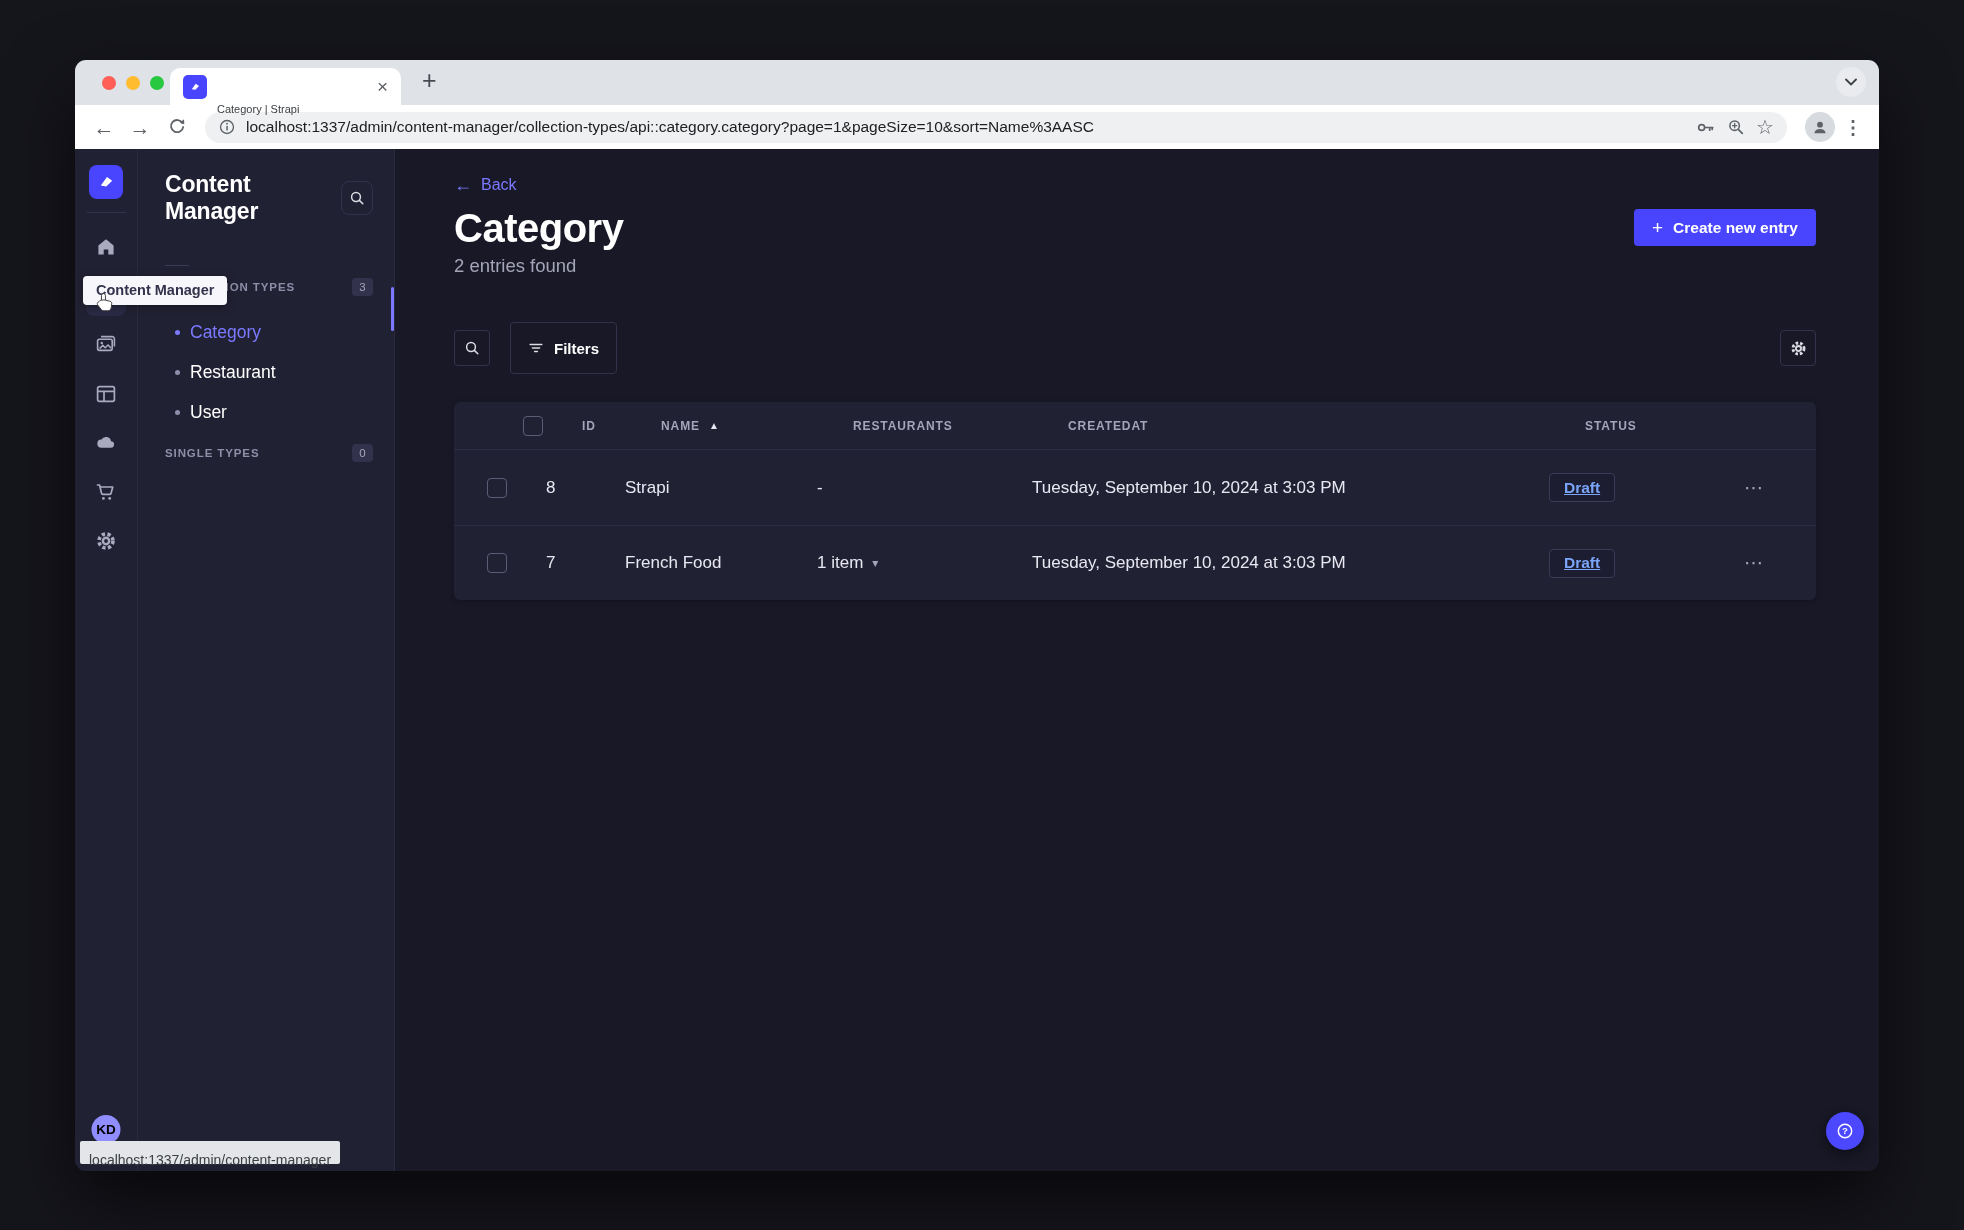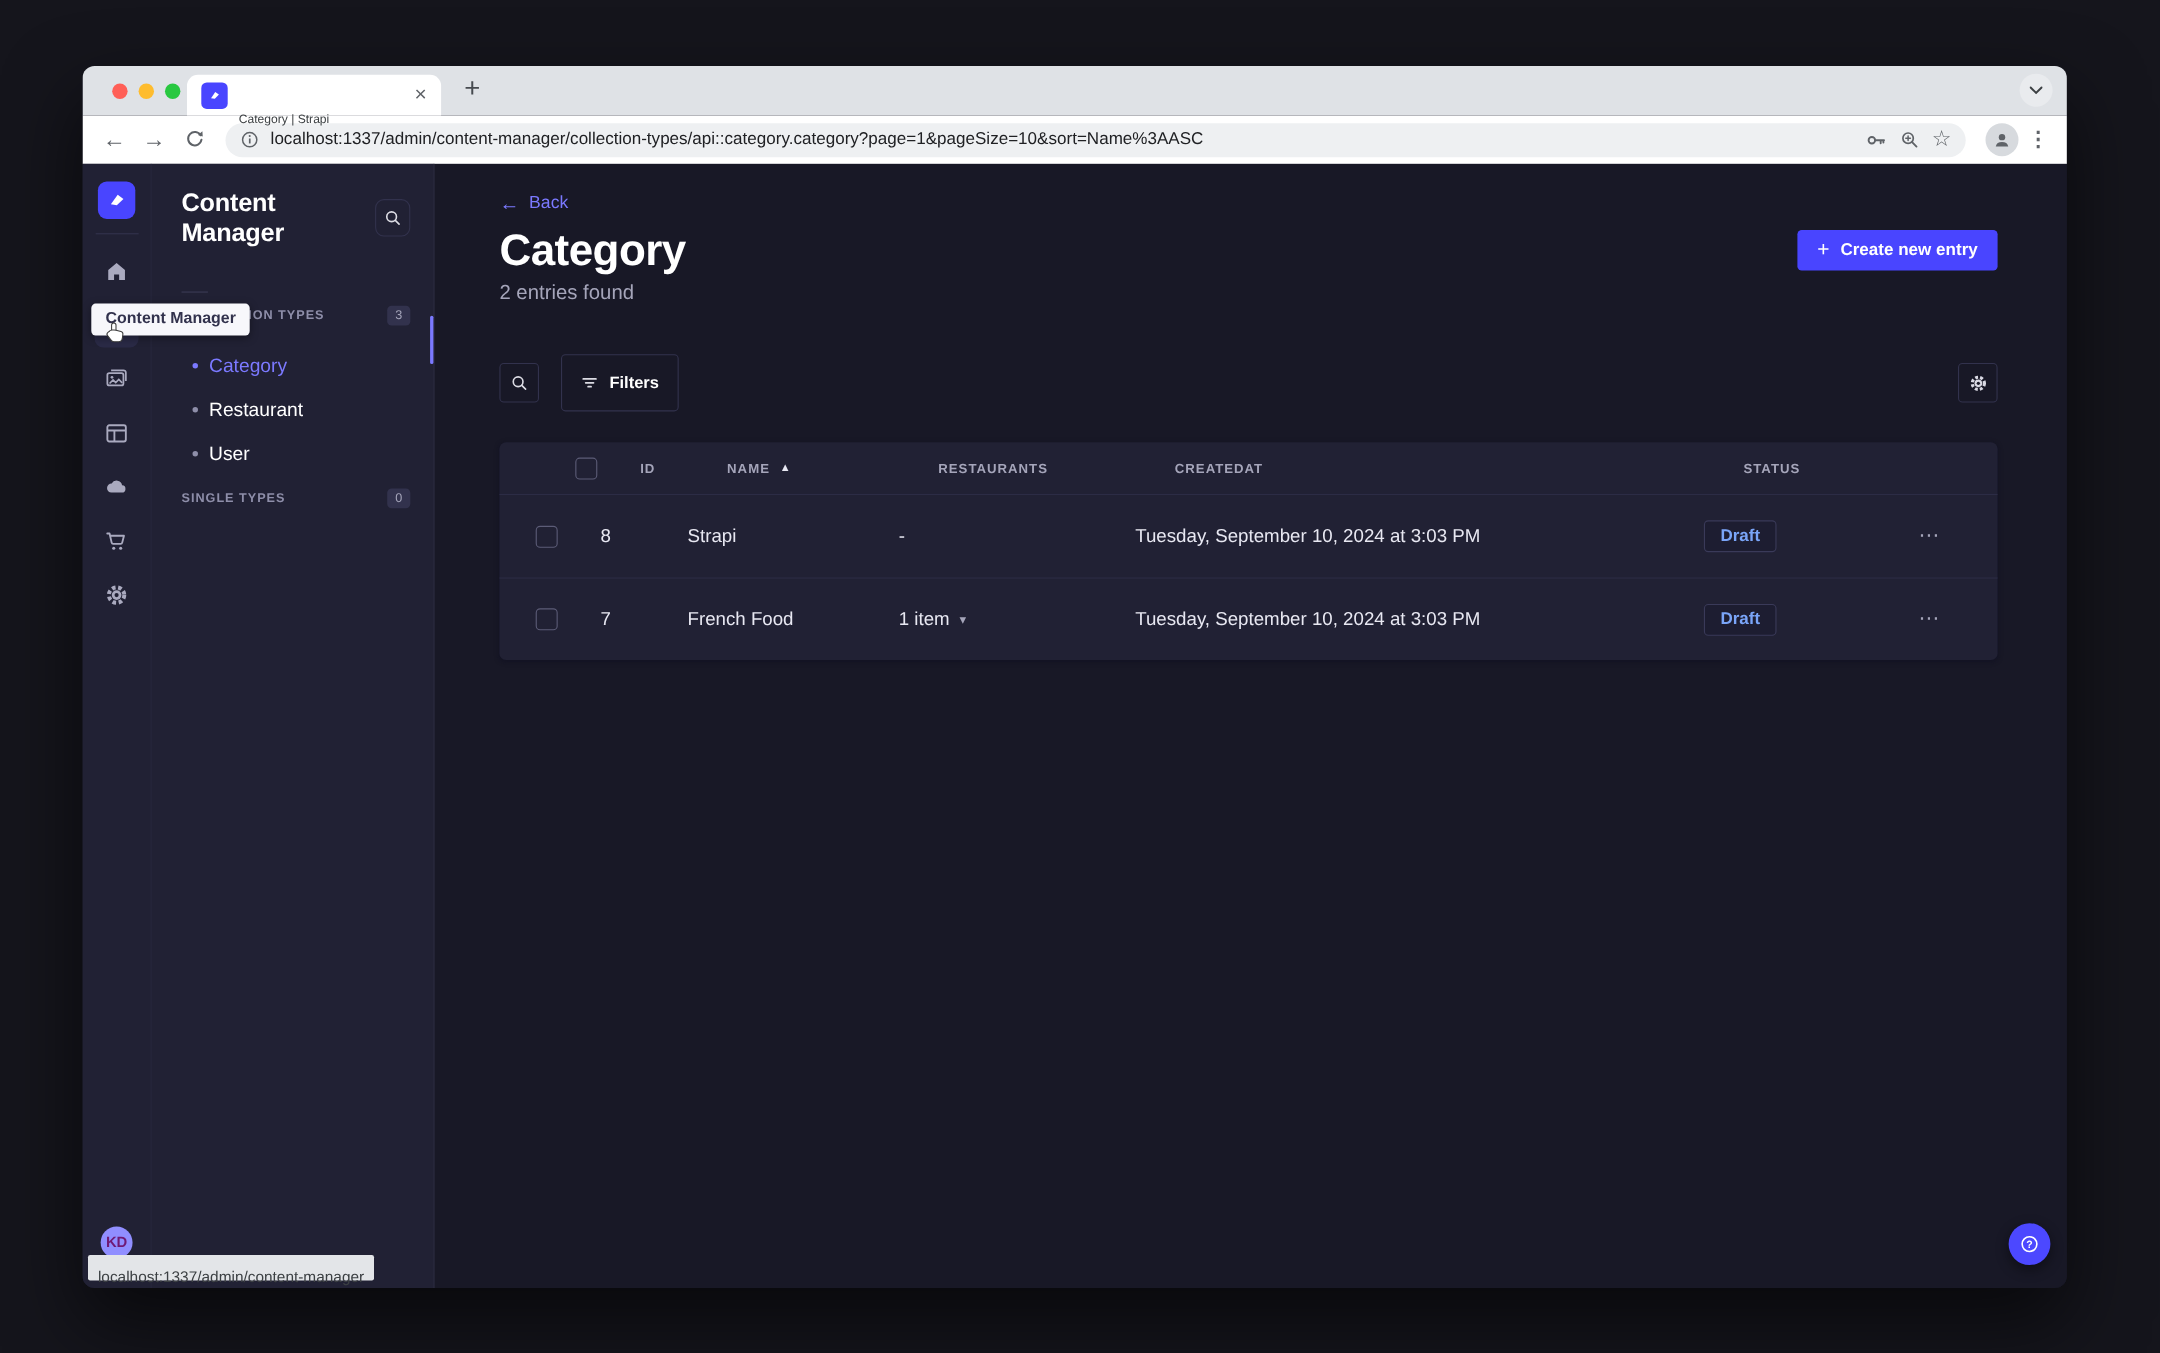--- a/index.html
+++ b/index.html
@@ -43,21 +43,21 @@
 
   .rail { width:63px; background:var(--panel,#212134); border-right:1px solid #2a2a3f;
           display:flex; flex-direction:column; align-items:center; position:relative; }
   .logo { margin-top:16px; width:34px; height:34px; border-radius:8px; background:var(--accent,#4945ff);
           display:flex; align-items:center; justify-content:center; }
   .rail-divider { width:39px; height:1px; background:#32324d; margin:13px 0 14px; }
   .rail-btn { width:40px; height:40px; border-radius:8px; display:flex; align-items:center;
               justify-content:center; margin-bottom:9px; }
   .rail-btn.active { background:#2a2a46; }
   .rail-avatar { position:absolute; bottom:27px; left:50%; transform:translateX(-50%);
-                 width:29px; height:29px; border-radius:50%; background:#908eff; color:#701a75;
+                 width:29px; height:29px; border-radius:50%; background:#908eff; color:#000000;
                  font-size:13.5px; font-weight:bold; display:flex; align-items:center; justify-content:center; }
 
   .subnav { width:257px; background:var(--panel,#212134); border-right:1px solid #2a2a3f;
             position:relative; padding:22px 21px 0 27px; }
   .subnav-head { display:flex; align-items:center; justify-content:space-between; }
   .subnav-title { font-size:23px; font-weight:700; color:#fff; letter-spacing:-.2px; }
   .subnav-search { width:34px; height:34px; border:1px solid #32324d; border-radius:8px; background:transparent;
                    display:flex; align-items:center; justify-content:center; }
   .subnav-divider { width:24px; height:1px; background:#3a3a55; margin-top:40px; }
   .section-row { display:flex; align-items:center; justify-content:space-between; margin-top:12px; }
@@ -107,21 +107,21 @@
   .sort-ic { font-size:10px; color:#e8e8f2; line-height:1; }
   .trow { height:75px; }
   .trow + .trow { border-top:1px solid #2c2c45; }
   .checkbox { display:block; width:20px; height:20px; border:1px solid #5c5c77; border-radius:4px;
               margin-left:33px; background:transparent; }
   .td { font-size:17px; color:#e8e8f2; }
   .item-dd { display:flex; align-items:center; gap:9px; }
   .dd-chevron { font-size:12px; color:#a5a5ba; line-height:1; }
   .status-badge { display:inline-flex; align-items:center; justify-content:center; height:29px; padding:0 14px;
                   border:1px solid #3a3a59; border-radius:4px; background:#1d1d31;
-                  color:var(--draft-text,#7aa5f8); font-size:15.5px; font-weight:700; }
+                  color:var(--draft-text,#7aa5f8); font-size:15.5px; font-weight:700;text-decoration:underline; }
   .dots { color:#a5a5ba; font-size:19px; letter-spacing:1px; line-height:1; }
 
   .help-fab { position:absolute; right:15px; bottom:21px; width:38px; height:38px; border-radius:50%;
               background:#4c48ff; display:flex; align-items:center; justify-content:center;
               box-shadow:0 4px 12px rgba(0,0,0,.45); }
 
   .statusbar { position:absolute; left:5px; bottom:7px; height:23px; line-height:23px; background:#e3e5e8;
                color:#3c4043; font-size:14px; padding:8px 9px; border-radius:2px; z-index:30; white-space:nowrap; }
 </style>
 </head>

